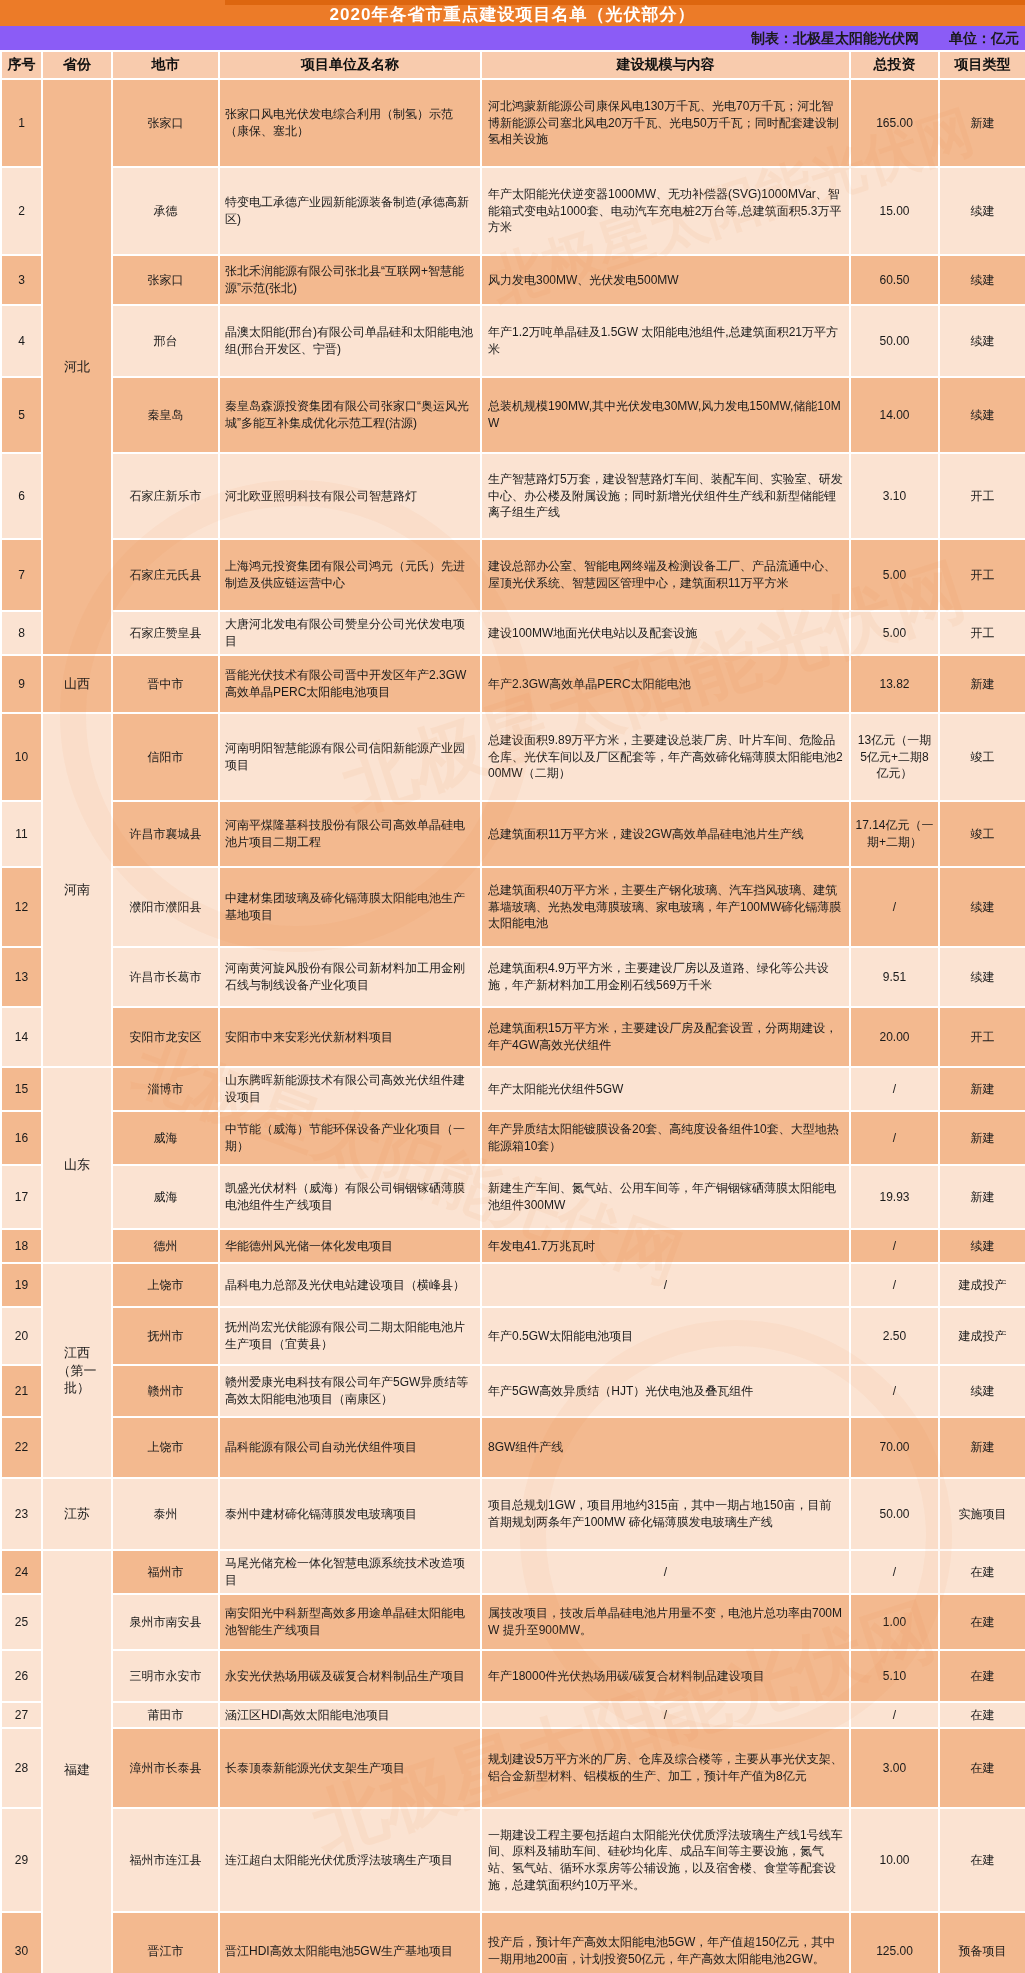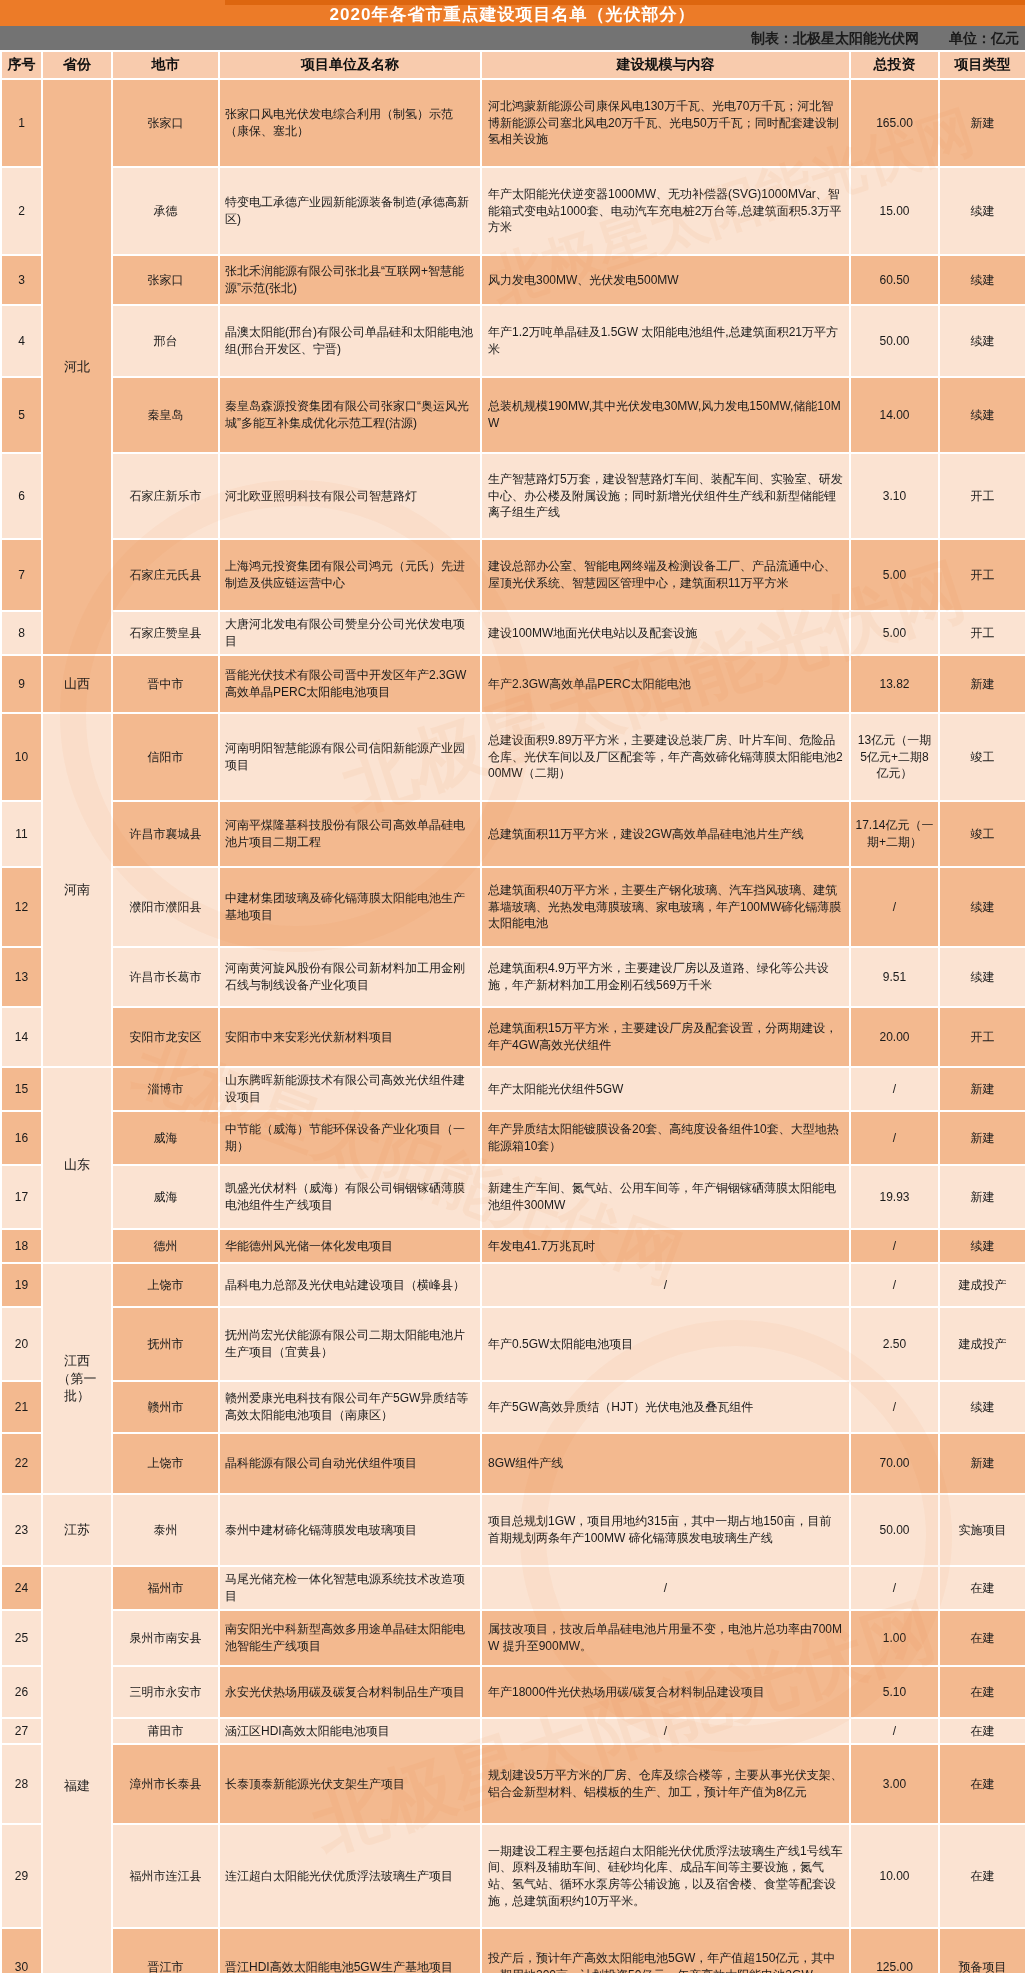--- a/index.html
+++ b/index.html
@@ -2,21 +2,21 @@
 <html><head>
 <meta charset="utf-8">
 <style>
   html,body{margin:0;padding:0;background:#ffffff;}
   body{width:1025px;font-family:"Liberation Sans","DejaVu Sans",sans-serif;color:#1a1a1a;}
   #page{position:relative;width:1025px;overflow:hidden;}
 
   .topstrip{height:5px;background:linear-gradient(to right,#ec7b28 22%,#dd660f 22%);}
   .titlebar{background:#ec7b28;color:#ffffff;text-align:center;font-weight:bold;
             font-size:17px;height:21px;line-height:20px;letter-spacing:1px;}
-  .subtitlebar{background:#737373;text-align:right;font-weight:bold;font-size:14px;
+  .subtitlebar{background:#8b5cf6;text-align:right;font-weight:bold;font-size:14px;
                height:19px;line-height:19px;padding:3px 6px 2px 8px;}
   .subtitlebar .unit{margin-left:26px;}
 
   table{border-collapse:collapse;width:1025px;table-layout:fixed;}
   th{background:#f8cbad;font-size:14px;font-weight:bold;color:#111;
      border:2px solid #ffffff;padding:4px 0;}
   td{border:2px solid #ffffff;font-size:12px;line-height:1.38;padding:2px 4px;
      vertical-align:middle;word-break:break-all;}
   td.cd{background:#f3b98f;}
   td.cl{background:#fbe3d2;}
@@ -221,21 +221,21 @@
         <tr style="height: 44px;">
           <td class="num cd">19</td>
           <td class="prov cl" rowspan="4">江西
 （第一批）</td>
           <td class="city cd">上饶市</td>
           <td class="name cl">晶科电力总部及光伏电站建设项目（横峰县）</td>
           <td class="content cl slash">/</td>
           <td class="inv cl slash">/</td>
           <td class="type cl">建成投产</td>
         </tr>
-        <tr style="height: 74px;">
+        <tr style="height: 58px;">
           <td class="num cl">20</td>
           <td class="city cd">抚州市</td>
           <td class="name cl">抚州尚宏光伏能源有限公司二期太阳能电池片生产项目（宜黄县）</td>
           <td class="content cl">年产0.5GW太阳能电池项目</td>
           <td class="inv cl">2.50</td>
           <td class="type cl">建成投产</td>
         </tr>
         <tr style="height: 52px;">
           <td class="num cd">21</td>
           <td class="city cd">赣州市</td>

